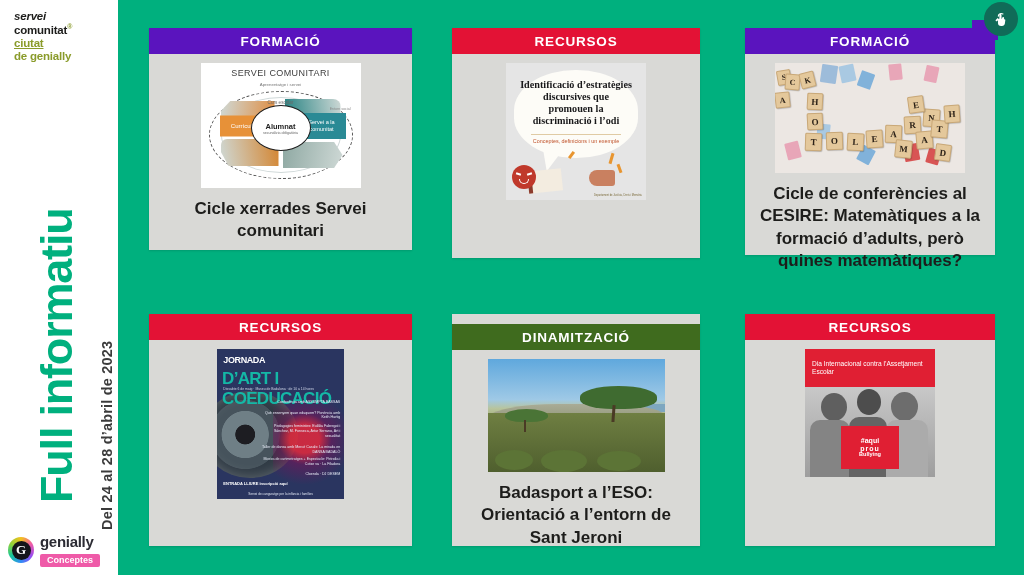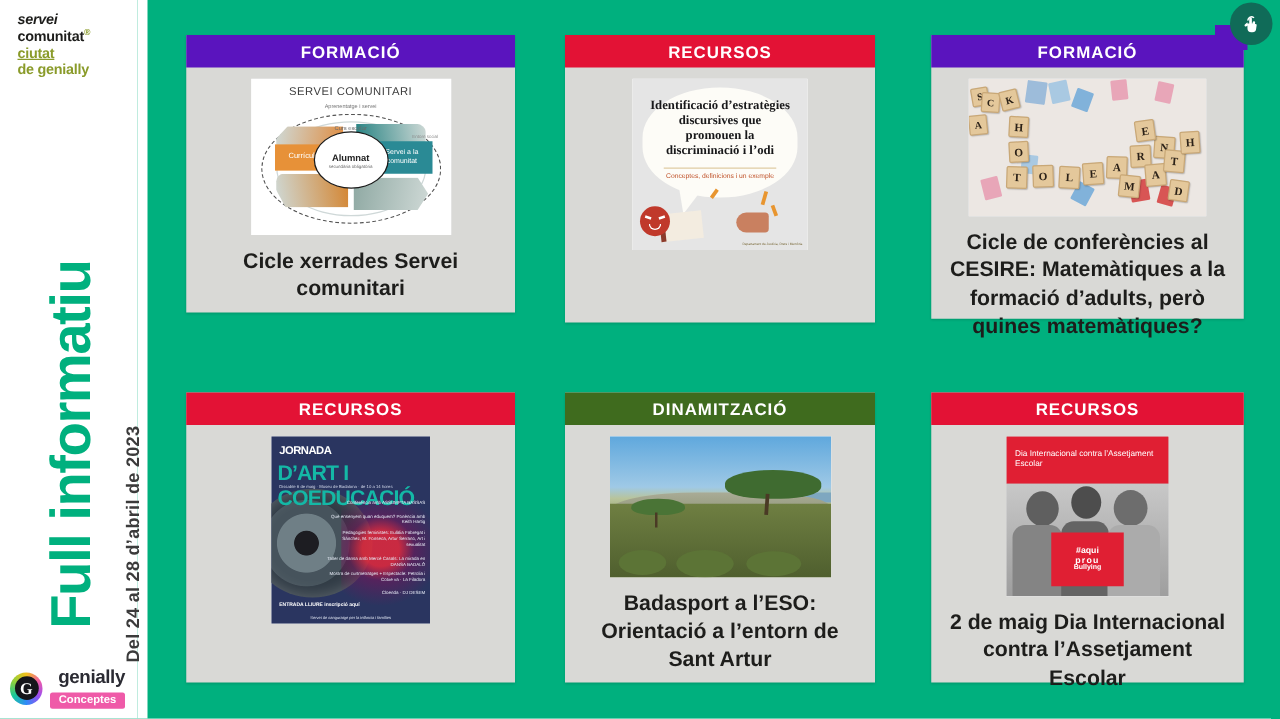--- a/index.html
+++ b/index.html
@@ -85,21 +85,21 @@
     display: flex; align-items: center; justify-content: center;
     flex: 0 0 auto;
   }
   #gen-mark-inner {
     width: 19px; height: 19px; border-radius: 50%;
     background: #15151a;
     display: flex; align-items: center; justify-content: center;
     color: #fff; font-size: 13px; font-weight: bold;
     font-family: "Liberation Serif", serif;
   }
-  #gen-txt { line-height: 1.05; text-align: right; }
+  #gen-txt { line-height: 1.05; }
   #gen-name { font-size: 15px; font-weight: bold; color: #2b2b33; letter-spacing: -0.3px; }
   #gen-badge {
     margin-top: 2px;
     display: inline-block;
     background: #ef5aa8; color: #fff;
     font-size: 9px; font-weight: bold;
     padding: 1.5px 7px 2px 7px; border-radius: 2px;
   }
 
   
@@ -522,41 +522,41 @@
           <div class="a4-line" style="top:72%;">Mostra de curtmetratges + Espectacle: Petrolia i Cotxe va · La Filadora</div>
           <div class="a4-line" style="top:82%;">Cloenda · DJ DESEM</div>
           <div class="a4-foot">ENTRADA LLIURE inscripció aquí</div>
           <div class="a4-foot2">Servei de canguratge per la infància i famílies</div>
         </div>
       </div>
     </div>
   </div>
 
   <div class="card" style="left:452px; top:314px; width:248px; height:232px;">
-    <div class="card-header" style="background:#3f6b1e;">DINAMITZACIÓ</div>
+    <div class="card-header" style="background:#3f6b1e;margin-top:10px;">DINAMITZACIÓ</div>
     <div class="card-body">
       <div class="card-thumb" style="width:177px; height:113px;">
         <div class="l5">
           <div class="l5-sea"></div>
           <div class="l5-hill"></div>
           <div class="l5-fg"></div>
           <div class="l5-bush" style="left:4%;  bottom:2%;  width:38px; height:20px;"></div>
           <div class="l5-bush" style="left:30%; bottom:0%;  width:46px; height:22px;"></div>
           <div class="l5-bush" style="left:62%; bottom:1%;  width:44px; height:20px;"></div>
           <div class="l5-tree-sm">
             <div class="l5-can-sm"></div>
             <div class="l5-trunk-sm"></div>
           </div>
           <div class="l5-tree-big">
             <div class="l5-can-big"></div>
             <div class="l5-trunk-big"></div>
           </div>
         </div>
       </div>
-      <div class="card-caption">Badasport a l’ESO: Orientació a l’entorn de Sant Artur</div>
+      <div class="card-caption">Badasport a l’ESO: Orientació a l’entorn de Sant Jeroni</div>
     </div>
   </div>
 
   <div class="card" style="left:745px; top:314px; width:250px; height:232px;">
     <div class="card-header" style="background:#e31235;">RECURSOS</div>
     <div class="card-body">
       <div class="card-thumb" style="width:130px; height:128px;">
         <div class="b6">
           <div class="b6-band">Dia Internacional contra l’Assetjament Escolar</div>
           <div class="b6-photo">
@@ -567,17 +567,16 @@
             <div class="b6-body" style="left:34%; top:33%; width:38px; height:67%; background:#6e6168;"></div>
             <div class="b6-body" style="left:62%; top:36%; width:42px; height:64%; background:#b3a9ad;"></div>
           </div>
           <div class="b6-tag">
             <div class="t1">#aqui</div>
             <div class="t2">prou</div>
             <div class="t3">Bullying</div>
           </div>
         </div>
       </div>
-      <div class="card-caption">2 de maig Dia Internacional contra l’Assetjament Escolar</div>
     </div>
   </div>
 
 </div>
 
 </body></html>

